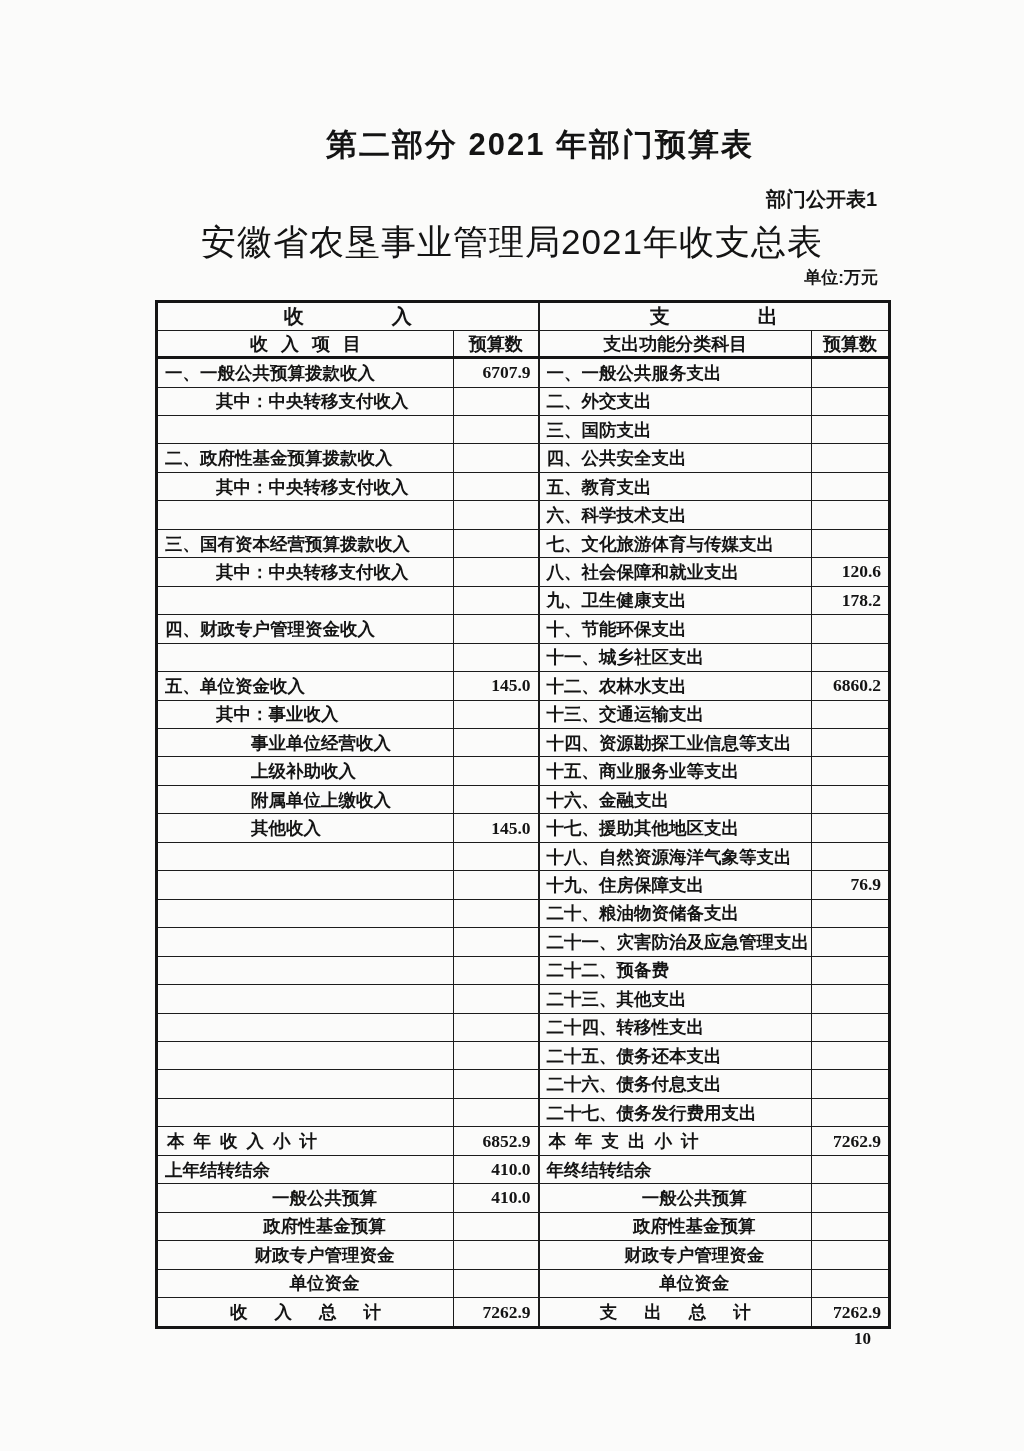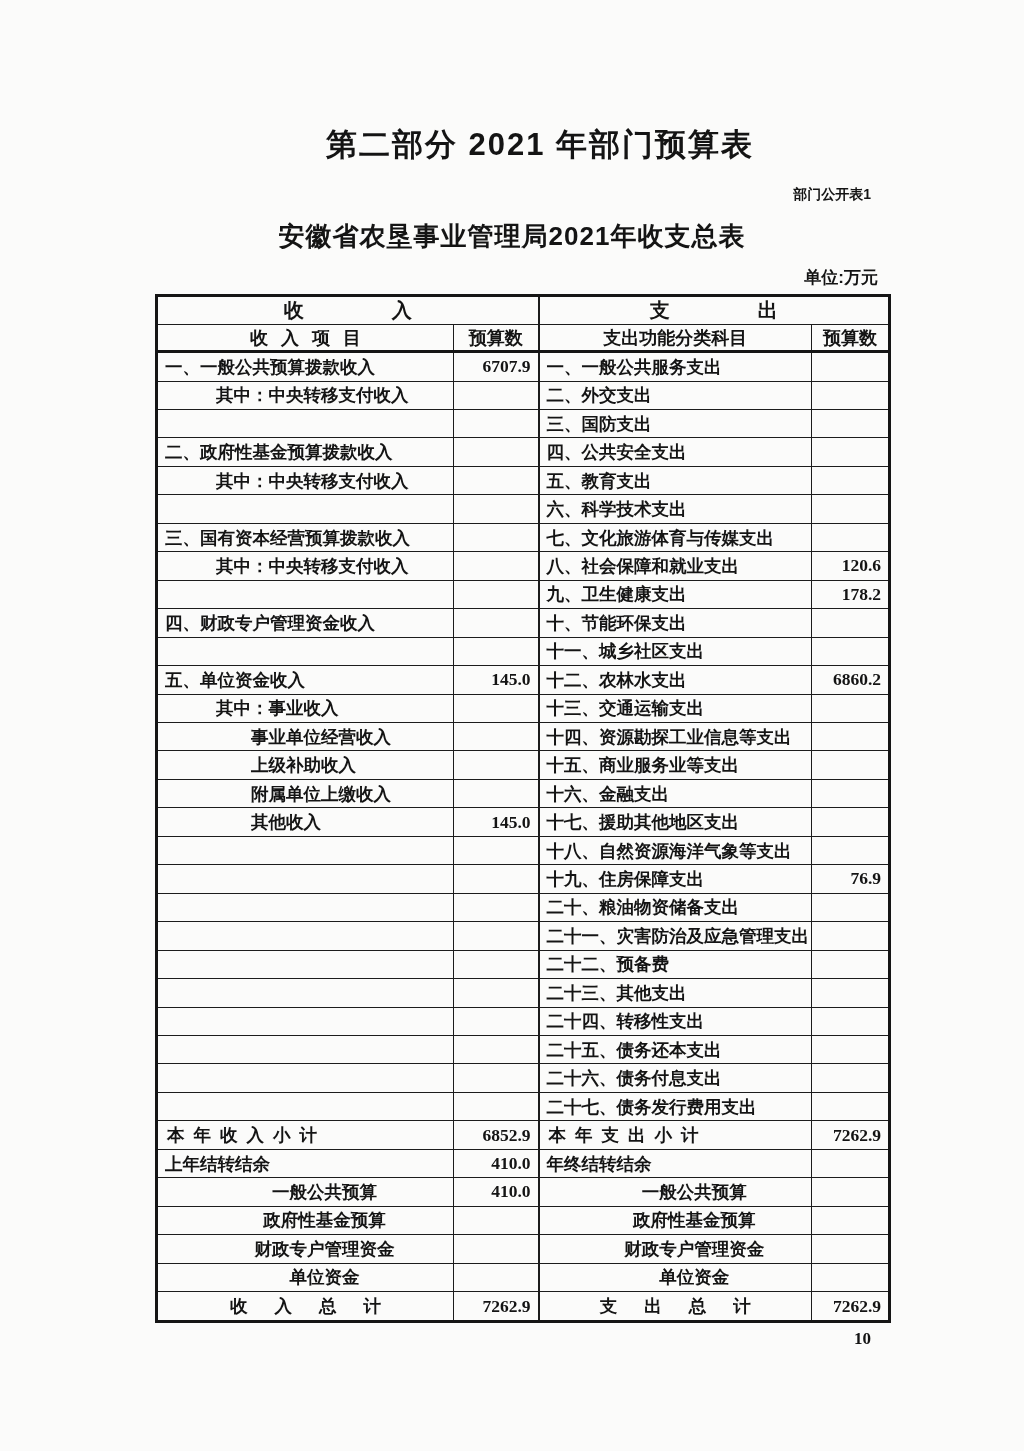--- a/index.html
+++ b/index.html
@@ -9,34 +9,34 @@
     font-family:"Liberation Sans","DejaVu Sans",sans-serif;
     color:#141414;
   }
   .page { position:relative; width:1024px; height:1451px; overflow:hidden; }
 
   .doc-title {
     position:absolute; top:124px; left:0; width:100%;
     text-align:center; font-size:31px; font-weight:700; letter-spacing:2px;padding-left:28px;
   }
   .table-label {
-    position:absolute; top:186px; right:153px;
-    font-size:14px; font-weight:600;
+    position:absolute; top:186px; right:147px;
+    font-size:20px; font-weight:600;
   }
   .doc-subtitle {
     position:absolute; top:219px; left:0; width:100%;
-    text-align:center; font-size:26px; font-weight:700; letter-spacing:1px;
+    text-align:center; font-size:35px; font-weight:400; letter-spacing:1px;
   }
   .unit-note {
     position:absolute; top:266px; right:146px;
     font-size:17px; font-weight:700;
   }
 
   table.budget {
-    position:absolute; left:155px; top:294px;
+    position:absolute; left:155px; top:300px;
     width:733px; height:1029px;
     border-collapse:collapse; table-layout:fixed;
     border:3px solid #151515;
   }
   th, td {
     border:1.6px solid #1c1c1c;
     padding:0; margin:0;
     font-weight:700;
     overflow:hidden; white-space:nowrap;
     height:25px;

